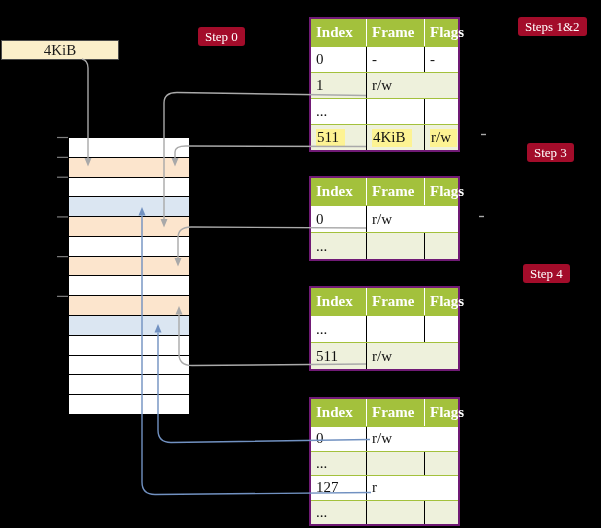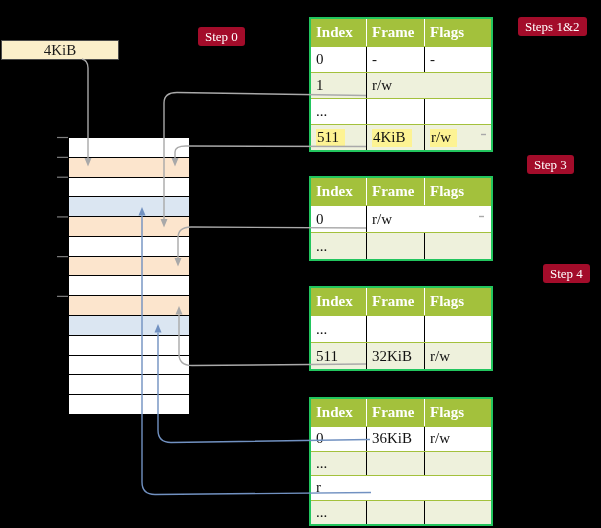--- a/index.html
+++ b/index.html
@@ -10,34 +10,34 @@
   .frame-box{position:absolute;left:1px;top:40px;width:116px;height:18px;
     background:#faeeca;border:1px solid #4a4a4a;color:#1a1a1a;font-size:15px;
     display:flex;align-items:center;justify-content:center;z-index:2;}
 
   
   .badge{position:absolute;background:#a30c2a;color:#fff;font-size:13px;height:17px;
     line-height:17px;padding:1px 7px 1px 7px;border-radius:3px;white-space:nowrap;
     z-index:2;text-align:center;margin-left:8px;}
   .badge.b0{left:190px;top:27px;}
   .badge.b12{left:510px;top:17px;}
-  .badge.b3{left:519px;top:155px;}
-  .badge.b4{left:535px;top:264px;}
+  .badge.b3{left:519px;top:143px;}
+  .badge.b4{left:515px;top:264px;}
 
   
   .memstack{position:absolute;left:68px;top:137px;width:122px;height:278px;
     display:flex;flex-direction:column;border:1px solid #000;box-sizing:border-box;z-index:1;}
   .mem-row{flex:1;border-bottom:1px solid #000;}
   .mem-row:last-child{border-bottom:none;}
   .m-white{background:#ffffff;}
   .m-peach{background:#fce5cd;}
   .m-blue{background:#dbe6f2;}
 
   
-  .ptable{position:absolute;left:309px;width:184px;border:2px solid #22c55e;
+  .ptable{position:absolute;left:309px;width:151px;border:2px solid #701a75;
     box-sizing:border-box;background:#fff;z-index:1;}
   .t1{top:17px;}  .t2{top:176px;}  .t3{top:286px;}  .t4{top:397px;}
   .t-head,.t-row{display:grid;grid-template-columns:56px 58px 55px;}
   .t-head{height:27px;background:#a3c13c;}
   .hcell{color:#fff;font-weight:bold;font-size:15px;display:flex;align-items:center;
     padding-left:5px;border-right:1px solid #fff;box-sizing:border-box;}
   .hcell:last-child{border-right:none;text-align:center;}
   .t-row{height:26px;border-top:1.5px solid #a3c13c;box-sizing:border-box;}
   .t4 .t-row{height:24.5px;}
   .t2 .t-row,.t3 .t-row{height:27px;}
@@ -134,41 +134,40 @@
       <div class="hcell">Frame</div>
       <div class="hcell">Flags</div>
     </div>
     <div class="t-row f-white">
       <div class="cell">...</div>
       <div class="cell"></div>
       <div class="cell"></div>
     </div>
     <div class="t-row f-green">
       <div class="cell">511</div>
-      <div class="cell">32KiB</div>
       <div class="cell">r/w</div>
     </div>
   </div>
 <div class="ptable t4">
     <div class="t-head">
       <div class="hcell">Index</div>
       <div class="hcell">Frame</div>
       <div class="hcell">Flags</div>
     </div>
     <div class="t-row f-white">
       <div class="cell">0</div>
-      <div class="cell">36KiB</div>
-      <div class="cell">r/w</div>
-    </div>
-    <div class="t-row f-green">
-      <div class="cell">...</div>
-      <div class="cell"></div>
-      <div class="cell"></div>
-    </div>
-    <div class="t-row f-white">
+      <div class="cell">r/w</div>
+    </div>
+    <div class="t-row f-green">
+      <div class="cell">...</div>
+      <div class="cell"></div>
+      <div class="cell"></div>
+    </div>
+    <div class="t-row f-white">
+      <div class="cell">127</div>
       <div class="cell">r</div>
     </div>
     <div class="t-row f-green">
       <div class="cell">...</div>
       <div class="cell"></div>
       <div class="cell"></div>
     </div>
   </div>
 
 <svg class="overlay" id="overlay" width="601" height="528" viewBox="0 0 601 528">

